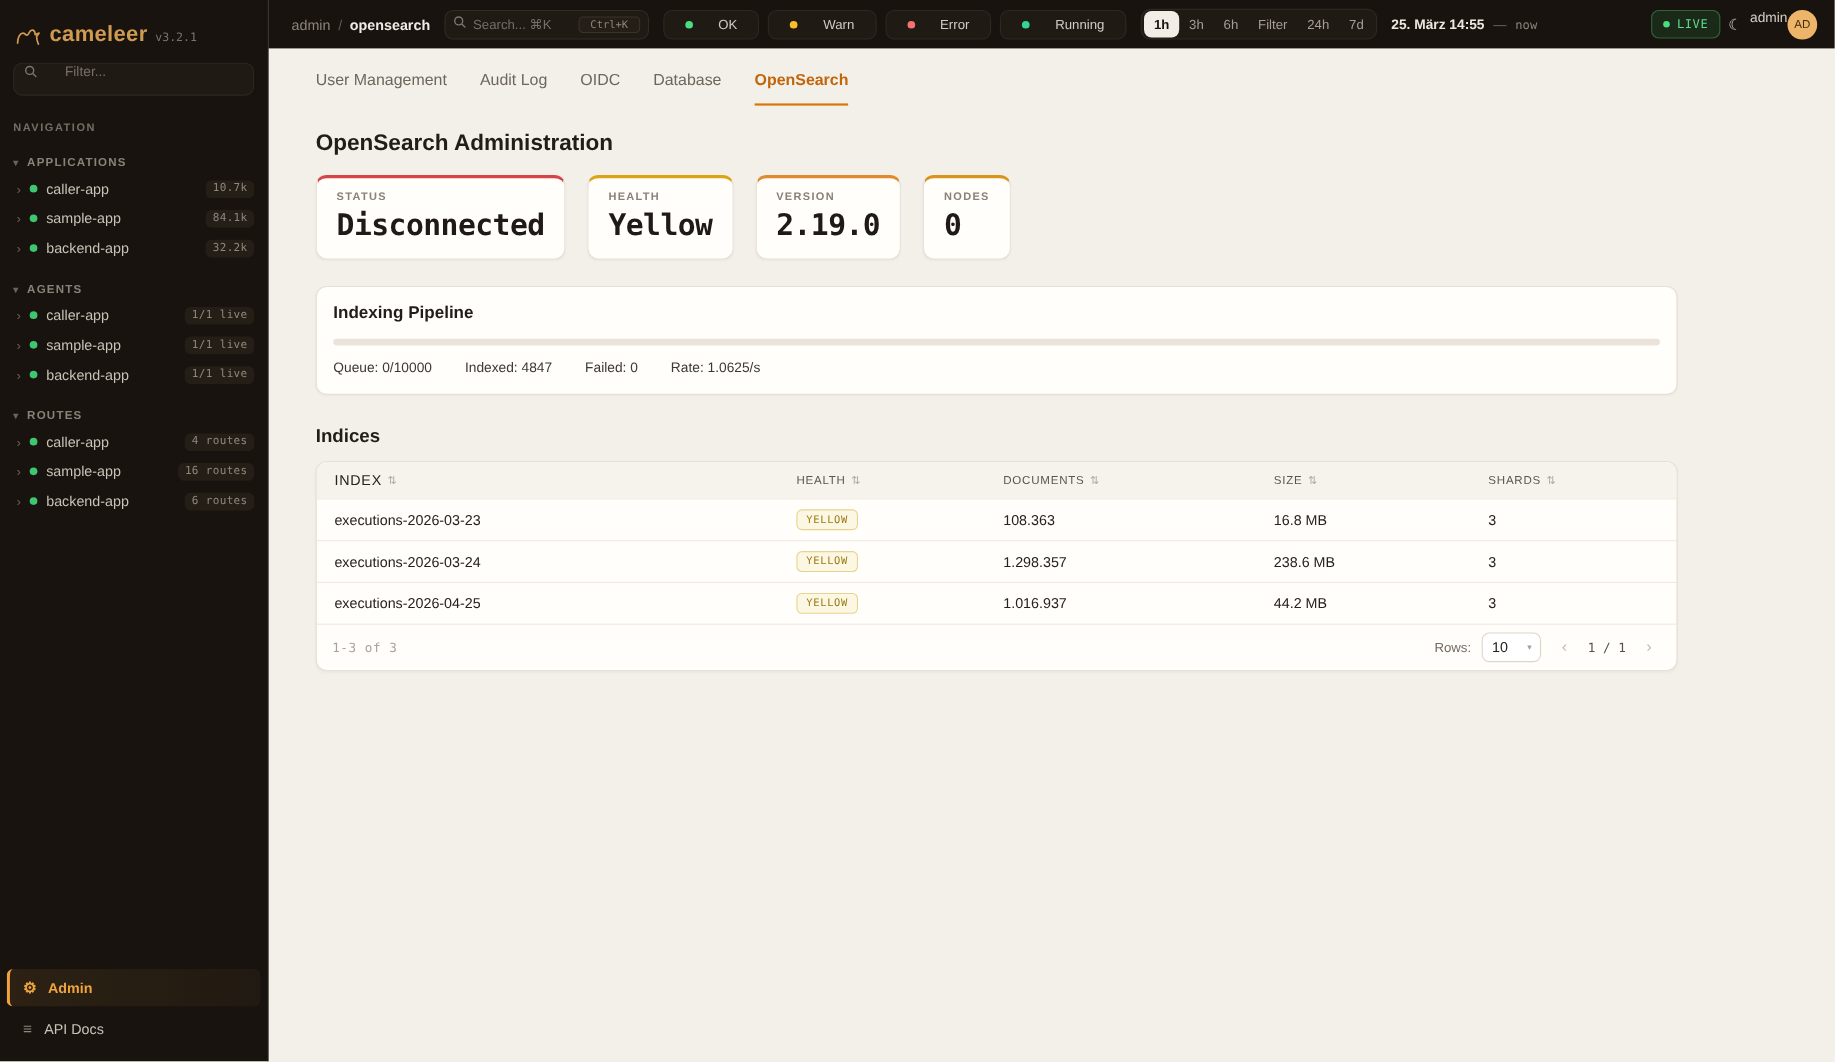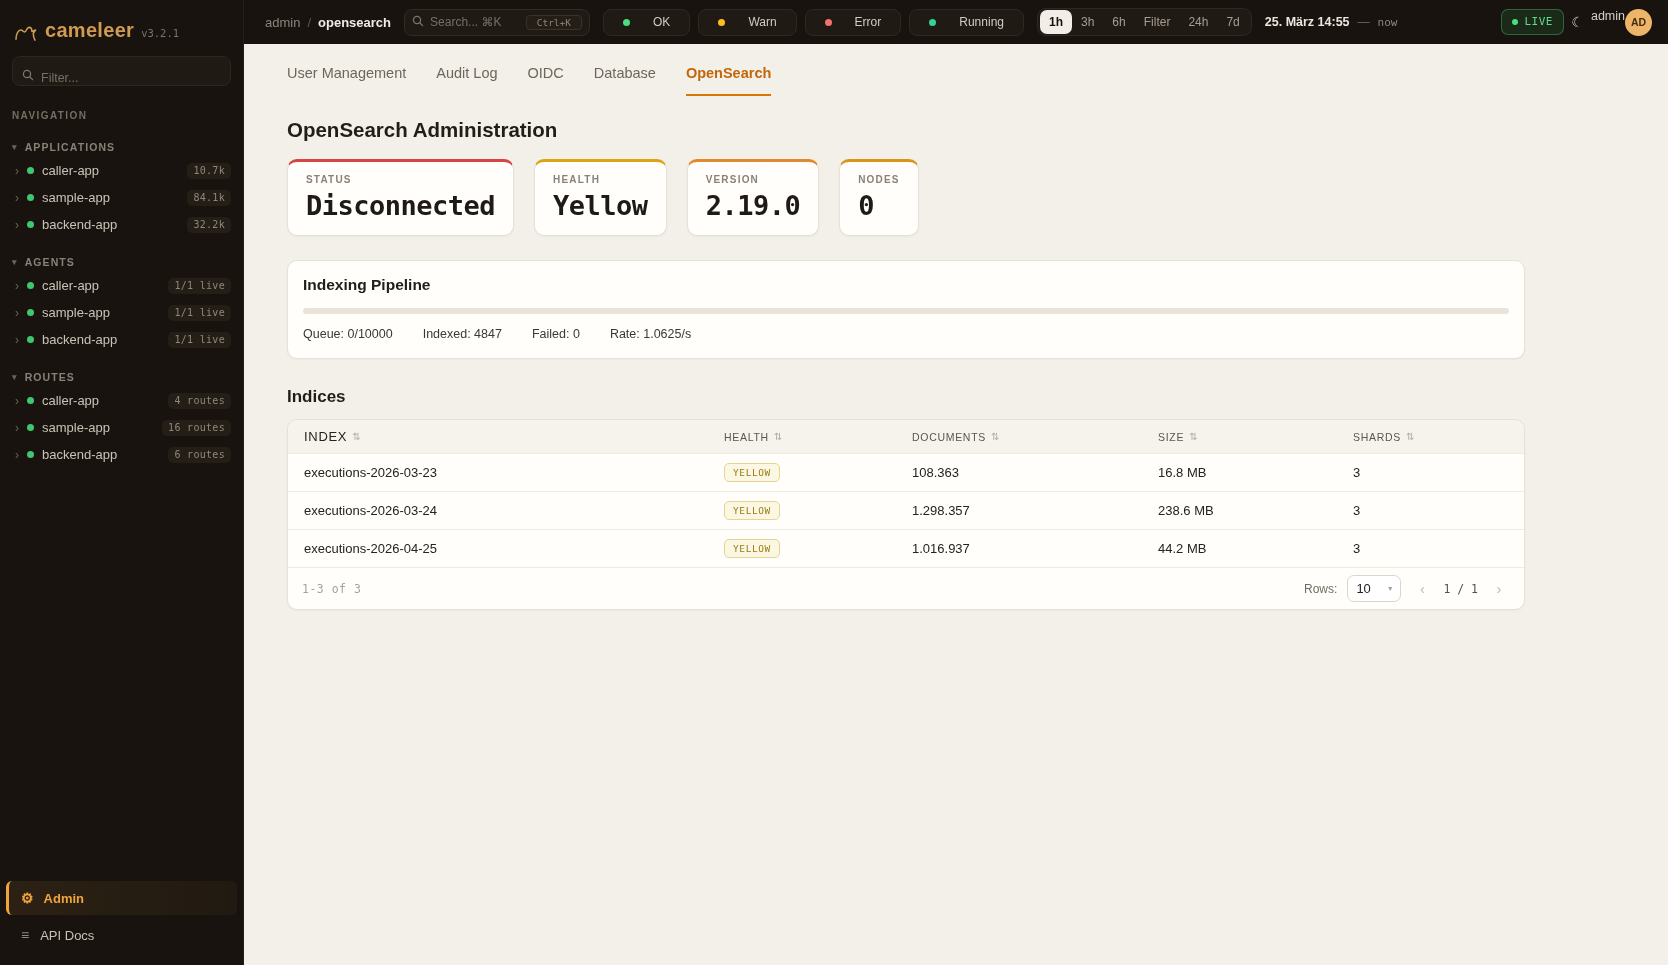--- a/index.html
+++ b/index.html
@@ -9,21 +9,21 @@
   .app{display:flex;width:100%;height:100%}
 
   
   .sidebar{width:244px;height:100%;background:#18130e;border-right:1px solid #241e17;
     display:flex;flex-direction:column;flex-shrink:0}
   .logo-row{display:flex;align-items:baseline;gap:7px;padding:17px 16px 0 14px}
   .logo-icon{position:relative;top:4px}
   .logo-text{font-size:20px;font-weight:bold;color:#cf9a52;letter-spacing:.3px}
   .logo-version{font-size:10.5px;color:#7b7369;font-family:"DejaVu Sans Mono",monospace}
   .filter-box{margin:14px 12px 0;height:30px;background:#201a14;border:1px solid #2e2720;
-    border-radius:8px;display:flex;align-items:flex-end;gap:7px;padding:0 9px}
+    border-radius:8px;display:flex;align-items:flex-start;gap:25px;padding:0 9px}
   .filter-box input{flex:1;background:transparent;border:none;outline:none;color:#cfc8bf;font-size:12.5px;
     font-family:"Liberation Sans",sans-serif}
   .filter-box input::placeholder{color:#776f66}
   .nav-caption{margin:24px 12px 2px;font-size:10px;letter-spacing:1.4px;color:#766e64;font-weight:bold}
   .nav-section{margin-top:14px}
   .section-header{display:flex;align-items:center;gap:7px;padding:4px 12px;font-size:10.5px;
     letter-spacing:1.1px;color:#8a8178;font-weight:bold;cursor:pointer}
   .section-header .caret{font-size:9px;color:#6b635a}
   .nav-item{height:27px;display:flex;align-items:center;gap:8px;padding:0 12px 0 15px;cursor:pointer}
   .item-caret{font-size:12px;color:#6b635a;line-height:1}
@@ -71,21 +71,21 @@
   .date-now{font-family:"DejaVu Sans Mono",monospace;font-size:11px;color:#8d857b}
   .tb-right{margin-left:auto;display:flex;align-items:flex-start;}
   .live-badge{height:26px;display:flex;align-items:center;gap:6px;padding:0 10px;border-radius:7px;
     background:rgba(46,160,86,.16);border:1px solid rgba(86,214,130,.35);cursor:pointer}
   .live-dot{width:6px;height:6px;border-radius:50%;background:#4ade80}
   .live-label{font-family:"DejaVu Sans Mono",monospace;font-size:11px;color:#5fd98b;letter-spacing:.5px}
   .moon-btn{width:27px;height:27px;border-radius:50%;display:flex;align-items:center;justify-content:center;
     color:#cfc8bf;font-size:14px;cursor:pointer}
   .user-name{font-size:12.5px;color:#d6cfc7;cursor:pointer}
   .avatar{width:27px;height:27px;border-radius:50%;background:#edb569;color:#452c0d;
-    display:flex;align-items:center;justify-content:center;font-size:10.5px;font-weight:bold;cursor:pointer}
+    display:flex;align-items:center;justify-content:center;font-size:10.5px;font-weight:normal;cursor:pointer}
 
   
   .main{flex:1;overflow:hidden;padding:0 0 0 43px}
   .tabs{display:flex;gap:30px;margin-top:21px}
   .tab{font-size:14.5px;color:#6e665b;padding-bottom:13px;cursor:pointer;border-bottom:2px solid transparent}
   .tab.active{color:#c2660a;font-weight:bold;border-bottom-color:#d97706}
   .page-title{margin-top:22px;font-size:20.5px;font-weight:bold;color:#221d18}
   .stats-row{display:flex;gap:20px;margin-top:17px}
   .stat-card{background:#fffefb;border:1px solid #e6e0d6;border-top:3px solid #d9941c;border-radius:10px;
     padding:12px 18px 14px;box-shadow:0 1px 2px rgba(40,30,10,.04)}

